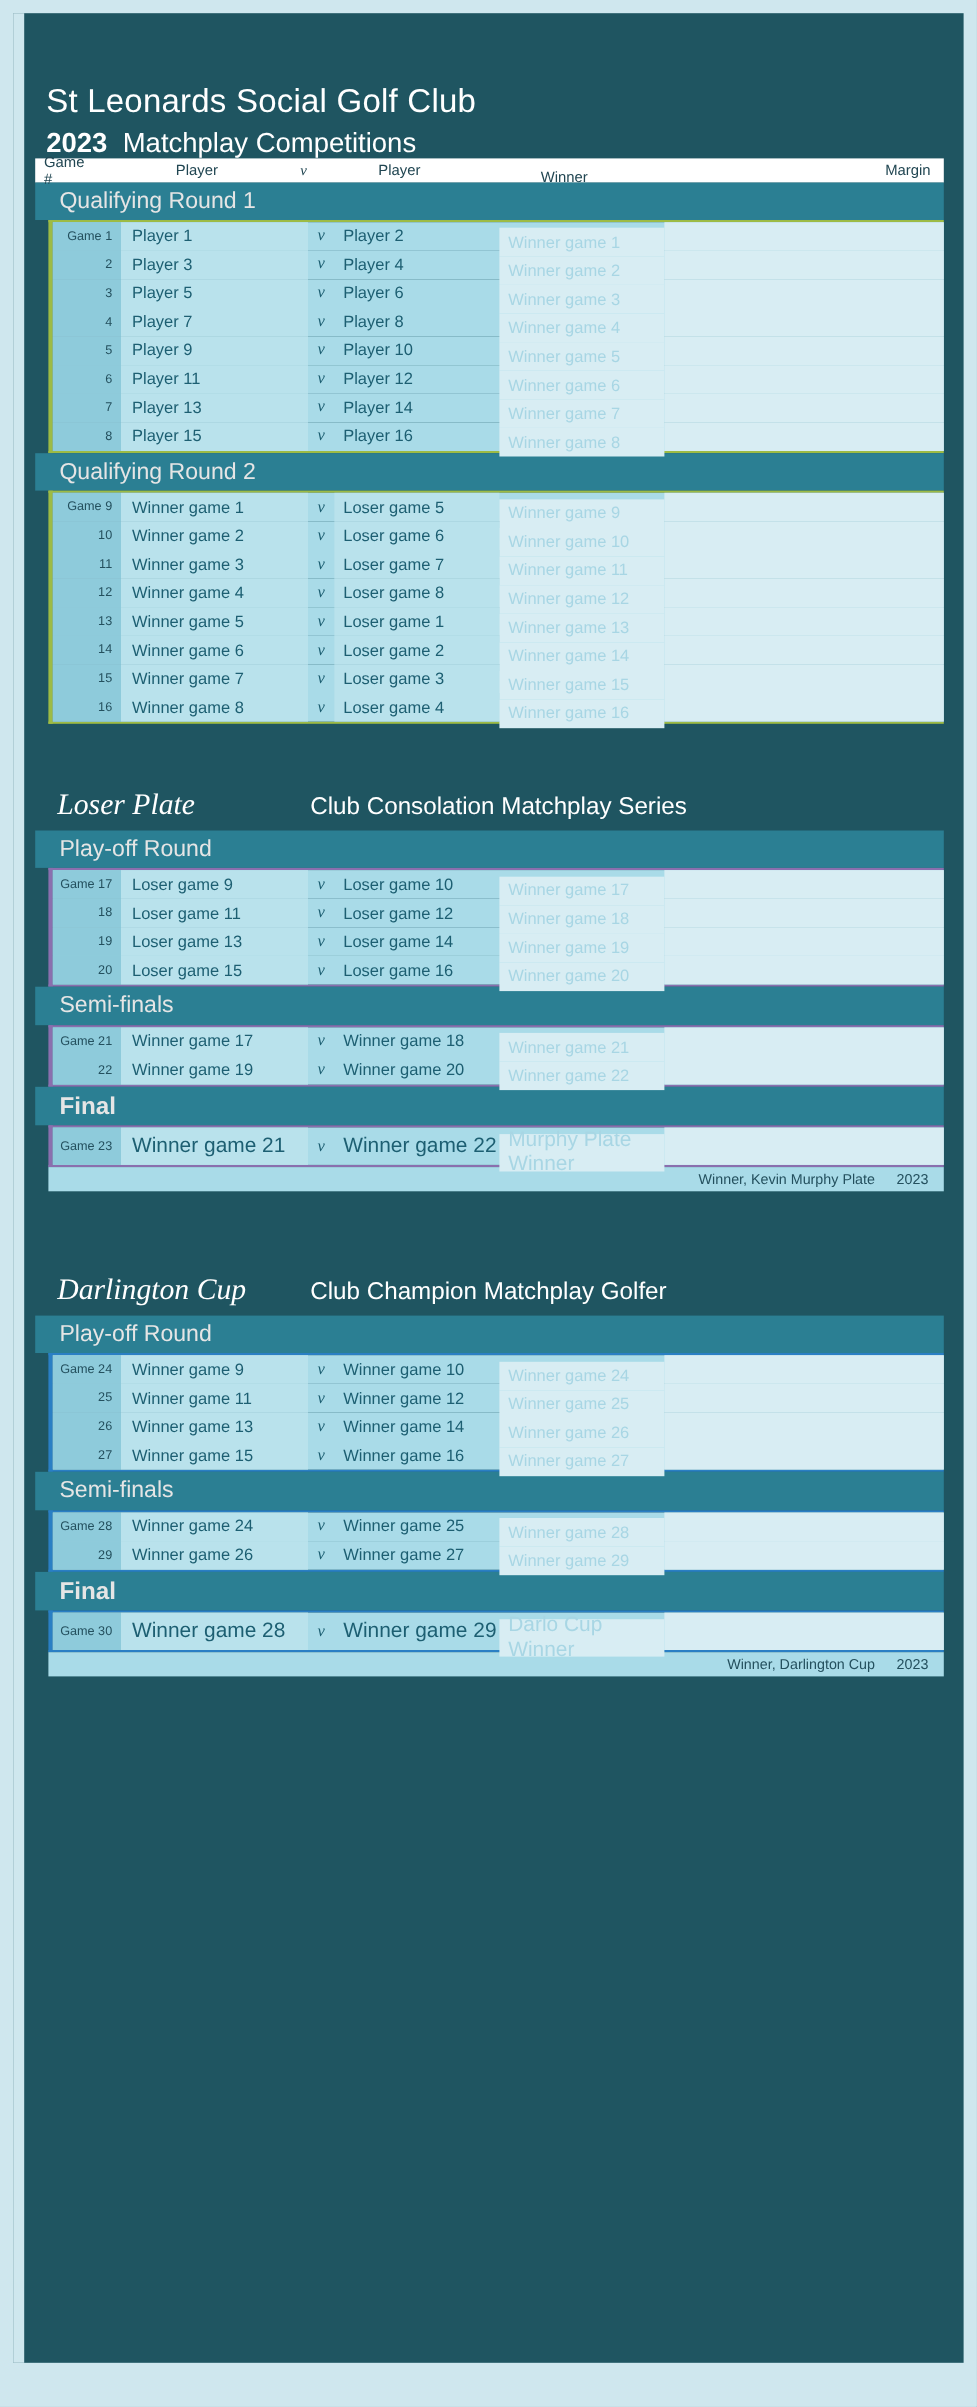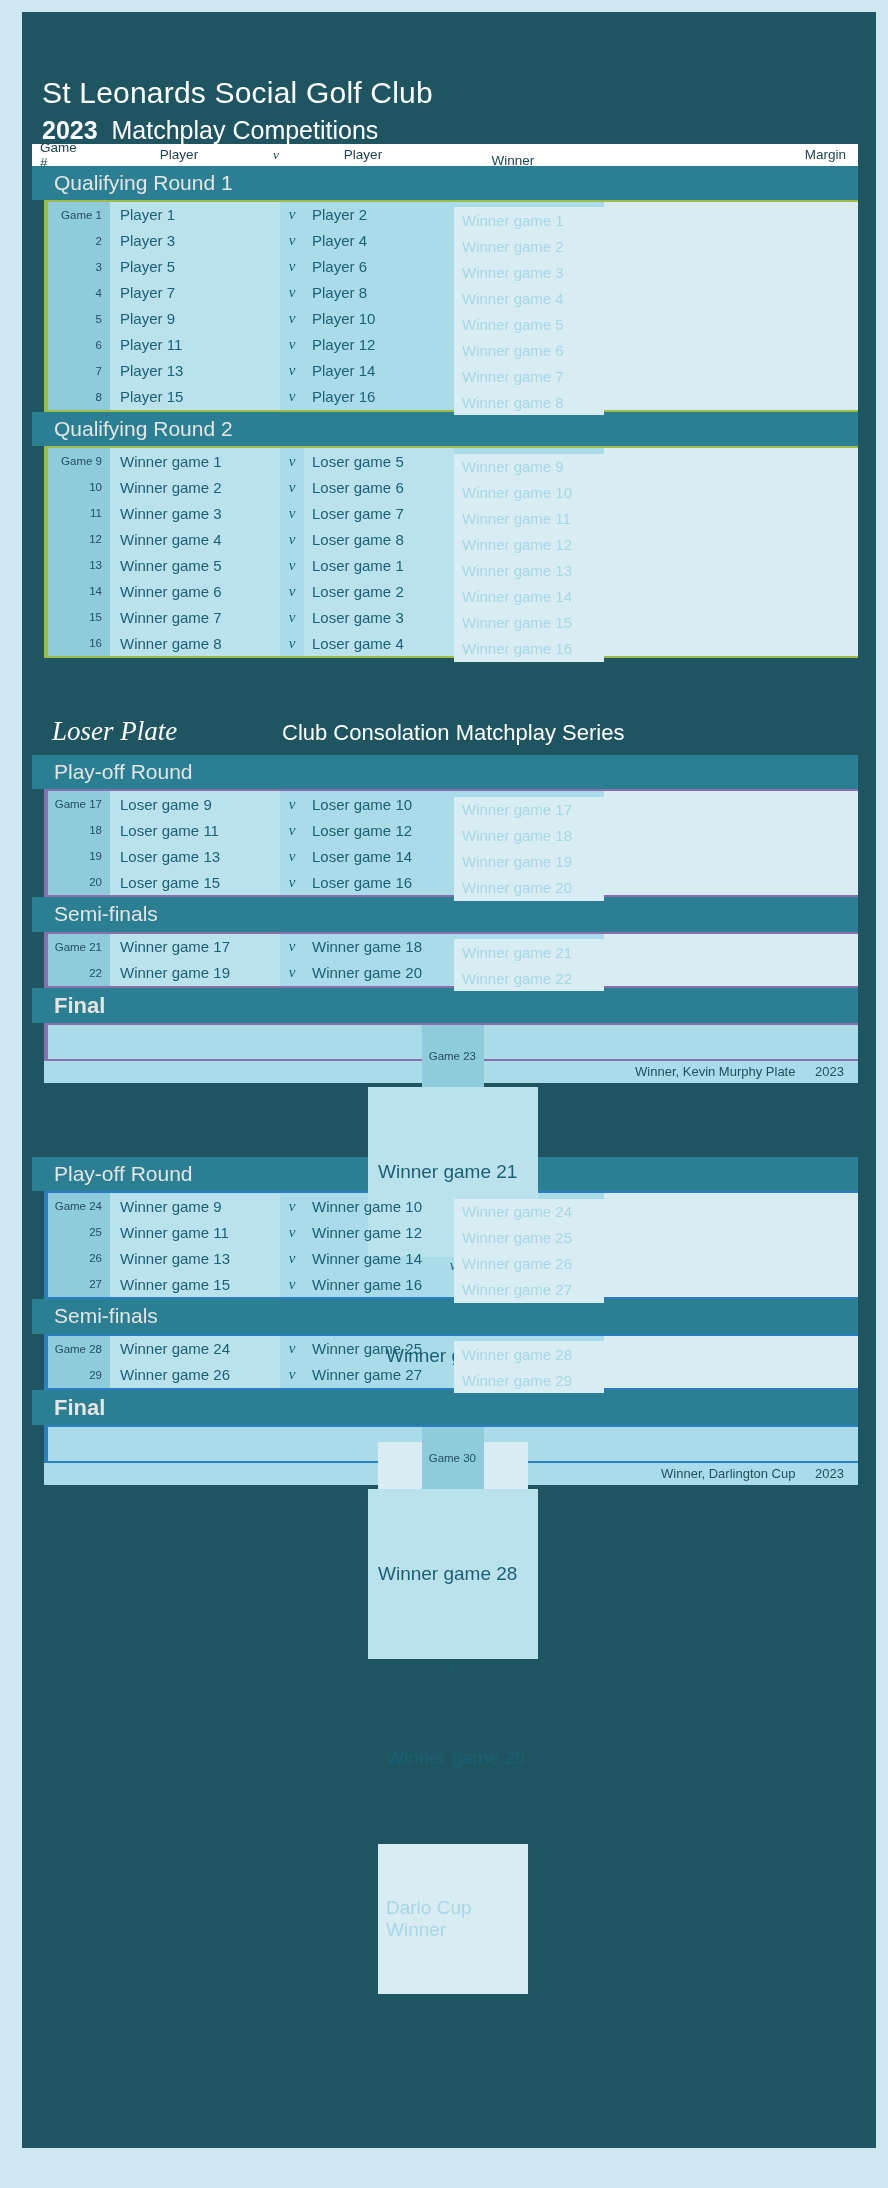--- a/index.html
+++ b/index.html
@@ -85,21 +85,21 @@
   .grow .c-p1{background:#b9e2ec;height:26px;display:flex;align-items:center;}
   .grow .c-v{font-family:"Liberation Serif",serif;font-style:italic;font-size:15px;color:#1d5f72;}
   .grow .c-p2{height:26px;display:flex;align-items:center;}
   .grow .c-win{background:#d8edf3;color:#a8d6e4;height:26px;display:flex;align-items:center;}
   .grow .c-mar{background:#d8edf3;height:26px;}
 
   
   .r2 .c-p2{background:#b9e2ec;}
 
   
-  .frow{height:34px;font-size:19px;flex-direction:column;}
+  .frow{height:34px;font-size:19px;}
   .frow .c-game{height:34px;font-size:11.5px;}
   .frow .c-p1{height:34px;}
   .frow .c-p2{height:34px;}
   .frow .c-win{height:34px;font-size:19px;}
   .frow .c-mar{height:34px;}
 
   .caption{
     margin-left:22px;margin-right:18px;
     background:#a9dbe8;color:#24505e;
     font-size:13px;text-align:right;padding:3px 14px 4px 0;
@@ -360,20 +360,24 @@
             <div class="c-mar"></div>
           </div>
         </div>
       <div class="caption">
         <span>Winner, Kevin Murphy Plate</span>
         <span class="yr">2023</span>
       </div>
 
       <div class="gap-lg"></div>
 
+      <div class="trophy">
+        <div class="tname">Darlington Cup</div>
+        <div class="tsub">Club Champion Matchplay Golfer</div>
+      </div>
 
       <div class="secbar">Play-off Round</div>
       <div class="grp blue" id="grp-d-play">
           <div class="row grow">
             <div class="c-game">Game 24</div>
             <div class="c-p1">Winner game 9</div>
             <div class="c-v">v</div>
             <div class="c-p2">Winner game 10</div>
             <div class="c-win">Winner game 24</div>
             <div class="c-mar"></div>

